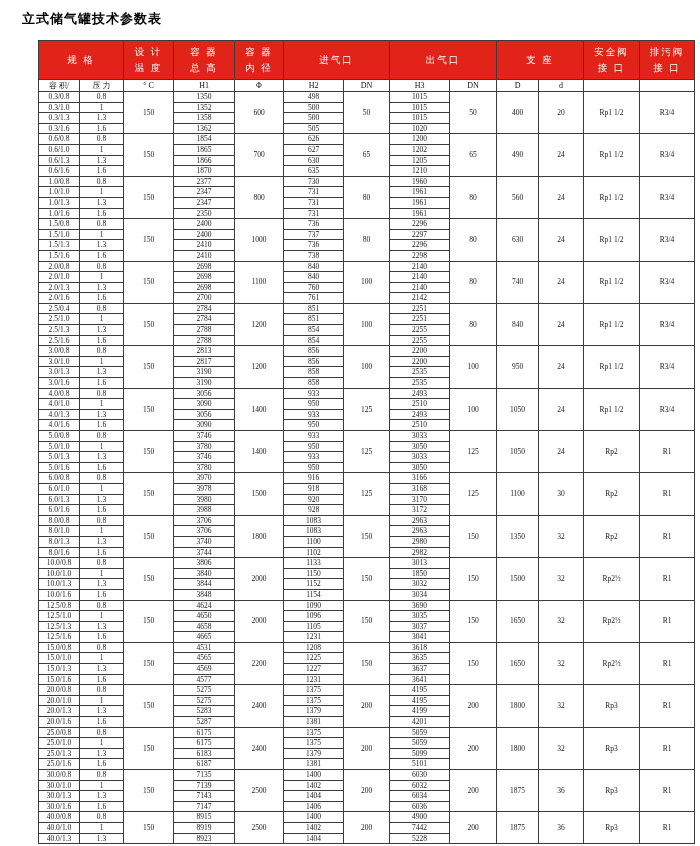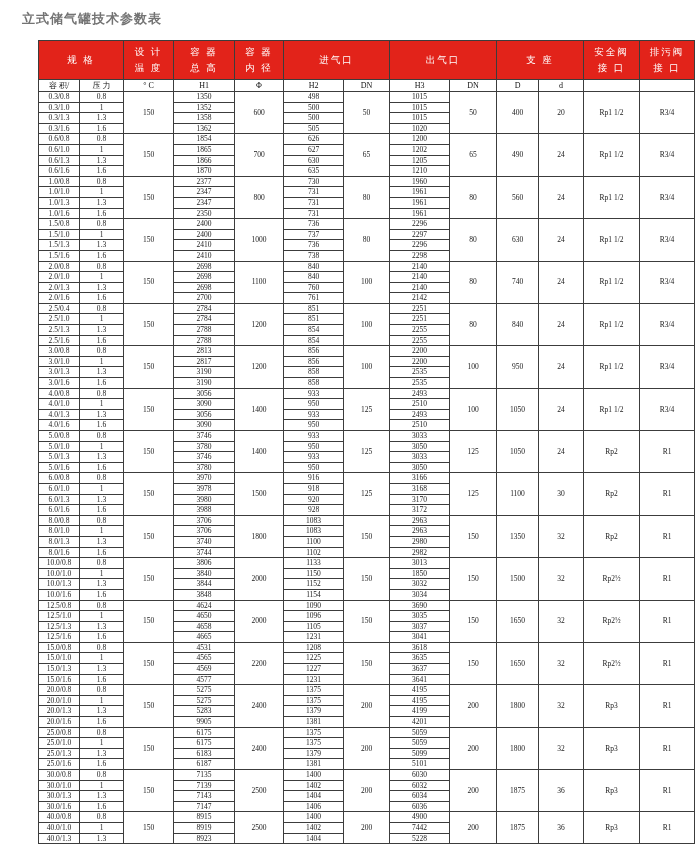--- a/index.html
+++ b/index.html
@@ -4,21 +4,21 @@
 <style>
   html,body{margin:0;padding:0;}
   body{
     width:700px;height:846px;background:#ffffff;position:relative;
     font-family:"Liberation Serif","DejaVu Serif",serif;
     -webkit-font-smoothing:antialiased;
   }
   .page-title{
     position:absolute;left:22px;top:10px;
     font-family:"Liberation Sans","DejaVu Sans",sans-serif;
-    font-size:13px;font-weight:bold;color:#737373;letter-spacing:1px;
+    font-size:13px;font-weight:bold;color:#000000;letter-spacing:1px;
   }
   table.spec-table{
     position:absolute;left:38px;top:40px;width:656px;
     border-collapse:collapse;table-layout:fixed;
   }
   .spec-table th,.spec-table td{
     border:1px solid #3c3c3c;padding:0;text-align:center;vertical-align:middle;
     overflow:hidden;white-space:nowrap;
   }
   .spec-table thead th.red{
@@ -624,21 +624,21 @@
       <tr>
         <td>20.0/1.3</td>
         <td>1.3</td>
         <td>5283</td>
         <td>1379</td>
         <td>4199</td>
       </tr>
       <tr>
         <td>20.0/1.6</td>
         <td>1.6</td>
-        <td>9905</td>
+        <td>5287</td>
         <td>1381</td>
         <td>4201</td>
       </tr>
       <tr>
         <td>25.0/0.8</td>
         <td>0.8</td>
         <td rowspan="4">150</td>
         <td>6175</td>
         <td rowspan="4">2400</td>
         <td>1375</td>

